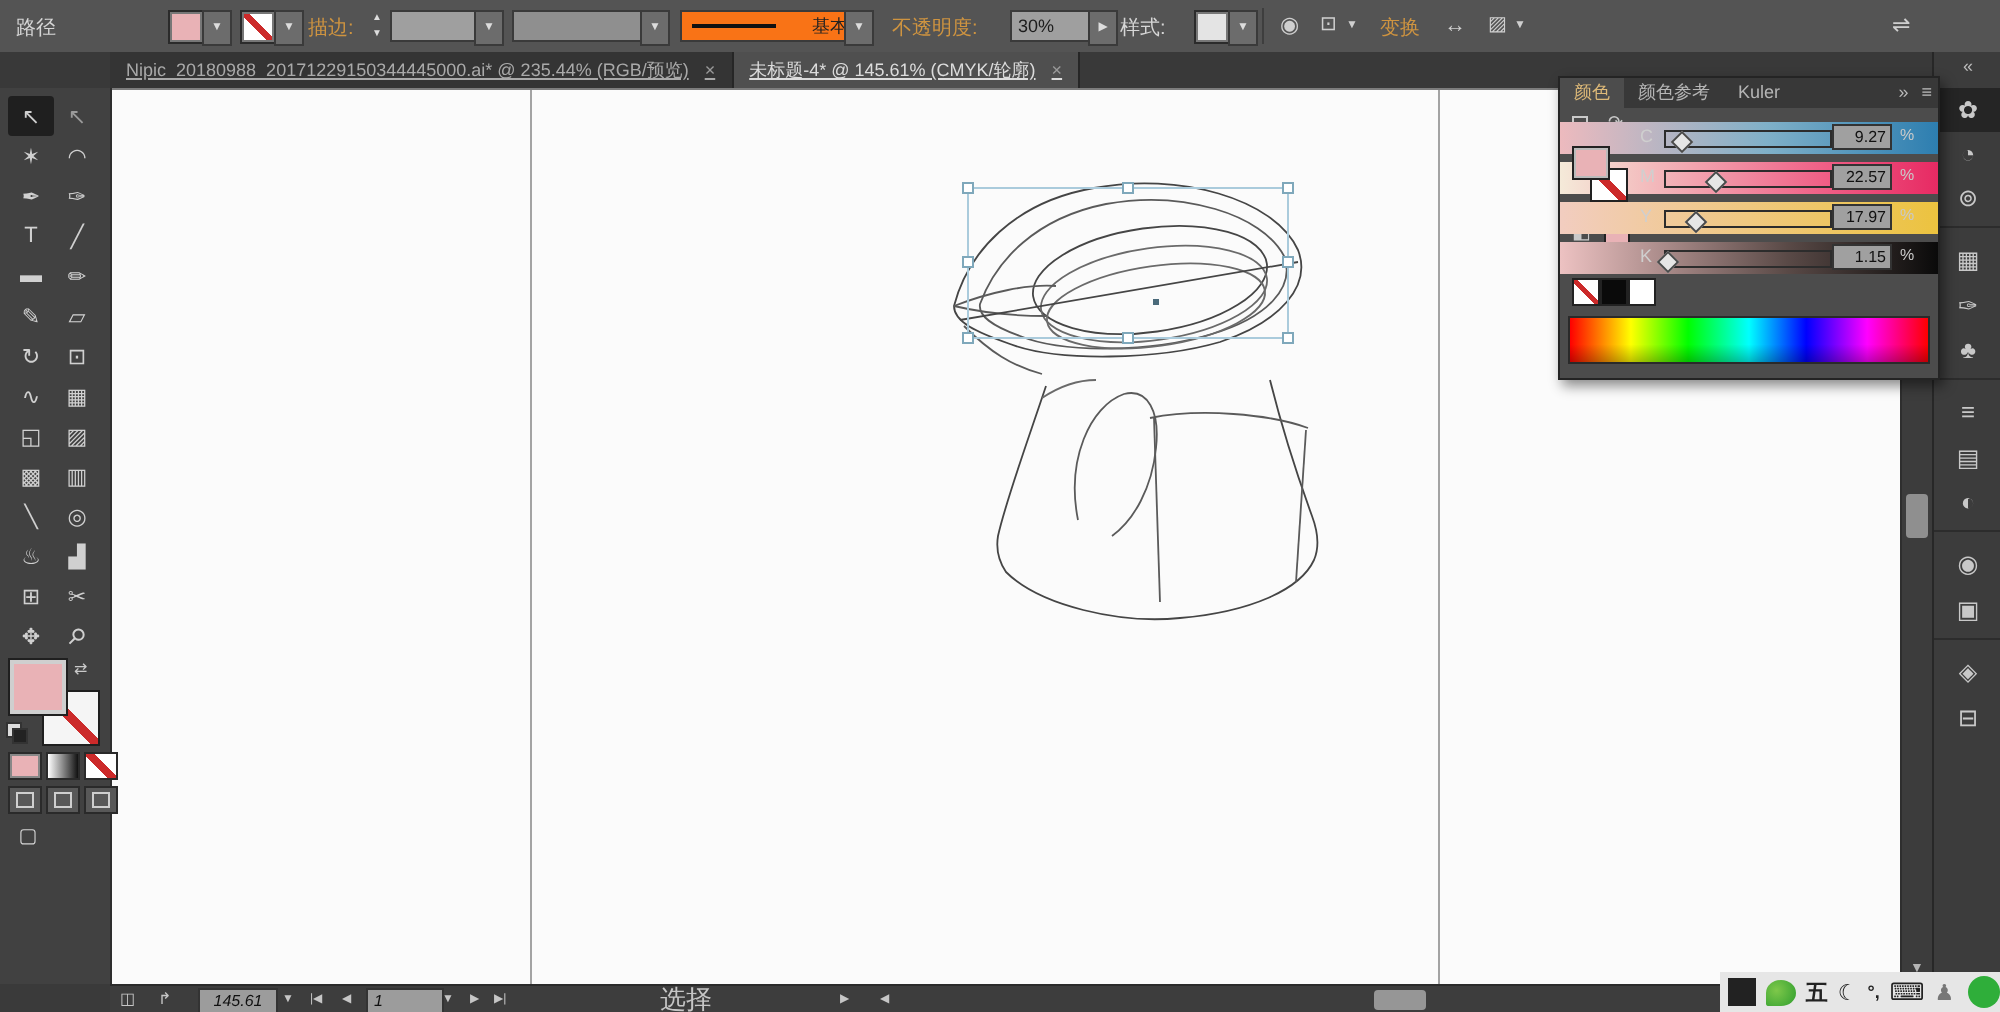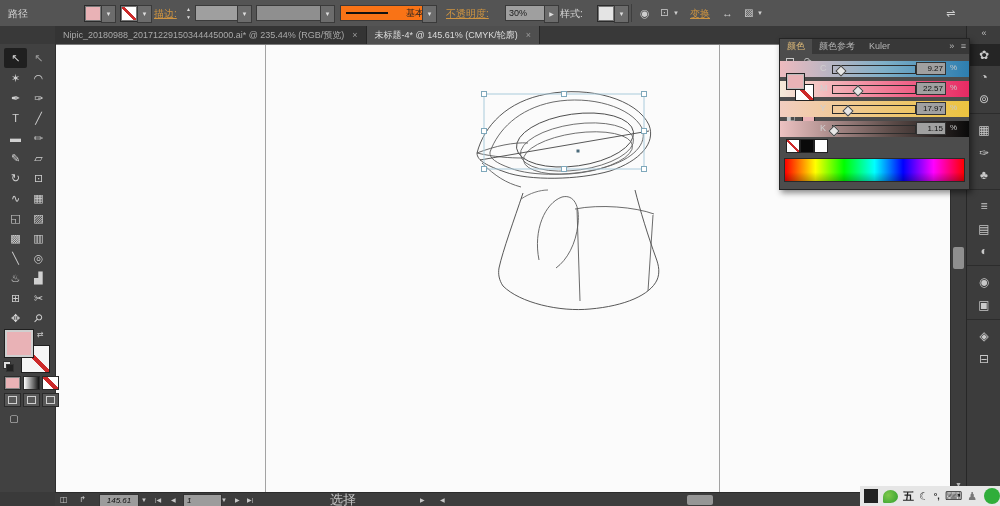--- a/index.html
+++ b/index.html
@@ -2,31 +2,31 @@
 <html><head>
 <meta charset="utf-8">
 <style>
   html,body{margin:0;padding:0;background:#2b2b2b;}
   body{width:1000px;height:506px;position:relative;overflow:hidden;
        font-family:"Liberation Sans","DejaVu Sans",sans-serif;
        -webkit-font-smoothing:antialiased;color:#ccc;font-size:10px;}
   
   .control-bar{position:absolute;left:0;top:0;width:1000px;height:26px;background:#545454;border-bottom:1px solid #2e2e2e;}
   .cb-label{position:absolute;top:7px;color:#d6d6d6;font-size:10px;}
-  .cb-link{position:absolute;top:7px;color:#cf9440;font-size:10px;text-decoration:underline;cursor:pointer;}
+  .cb-link{position:absolute;top:7px;color:#cf9440;font-size:10px;cursor:pointer;}
   .swatch{position:absolute;top:5px;width:16px;height:15px;border:1px solid #2b2b2b;box-shadow:0 0 0 1px #777 inset;}
   .none-slash{background:#fff linear-gradient(45deg,transparent 43%,#cc2a2a 43%,#cc2a2a 57%,transparent 57%);}
   .dd{position:absolute;top:5px;width:13px;height:16px;background:#6c6c6c;color:#ddd;font-size:6px;text-align:center;line-height:16px;border:1px solid #3a3a3a;cursor:pointer;}
   .field{position:absolute;top:5px;height:14px;background:#9f9f9f;border:1px solid #3a3a3a;color:#1c1c1c;font-size:9px;line-height:14px;padding:0 3px;}
   .stepper{position:absolute;top:5px;width:9px;height:16px;font-size:5px;color:#ddd;text-align:center;line-height:8px;cursor:pointer;}
   .cb-icon{position:absolute;top:5px;color:#cfcfcf;font-size:11px;line-height:16px;cursor:pointer;}
   .vsep{position:absolute;top:4px;width:1px;height:18px;background:#3e3e3e;}
   
   .tab-bar{position:absolute;left:0;top:26px;width:966px;height:18px;background:#393939;display:flex;padding-left:55px;box-sizing:border-box;}
-  .doc-tab{height:18px;background:#343434;color:#a9a9a9;font-size:9px;line-height:18px;padding:0 8px;border-right:1px solid #262626;white-space:nowrap;cursor:pointer;}
+  .doc-tab{height:18px;background:#343434;color:#a9a9a9;font-size:9px;line-height:18px;padding:0 8px;border-right:1px solid #262626;white-space:nowrap;cursor:pointer;text-decoration:underline;}
   .doc-tab.active{background:#4f4f4f;color:#dcdcdc;}
   .doc-tab .x{margin-left:8px;color:#9a9a9a;font-size:9px;cursor:pointer;}
   
   .toolbar{position:absolute;left:0;top:44px;width:55px;height:462px;background:#414141;border-right:1px solid #2e2e2e;z-index:3;}
   .tools{position:absolute;left:4px;top:4px;width:47px;display:grid;grid-template-columns:23px 23px;grid-auto-rows:20px;}
   .tool{display:flex;align-items:center;justify-content:center;color:#d0d0d0;font-size:11px;cursor:pointer;border-radius:2px;}
   .tool.active{background:#1f1f1f;}
   .tool.hollow{color:#9a9a9a;}
   .tool.rot45{transform:rotate(45deg);}
   .fs-fill{position:absolute;left:4px;top:285px;width:28px;height:27px;background:#e9b2b6;border:1px solid #1f1f1f;box-shadow:0 0 0 2px #cfcfcf inset;z-index:2;cursor:pointer;}

